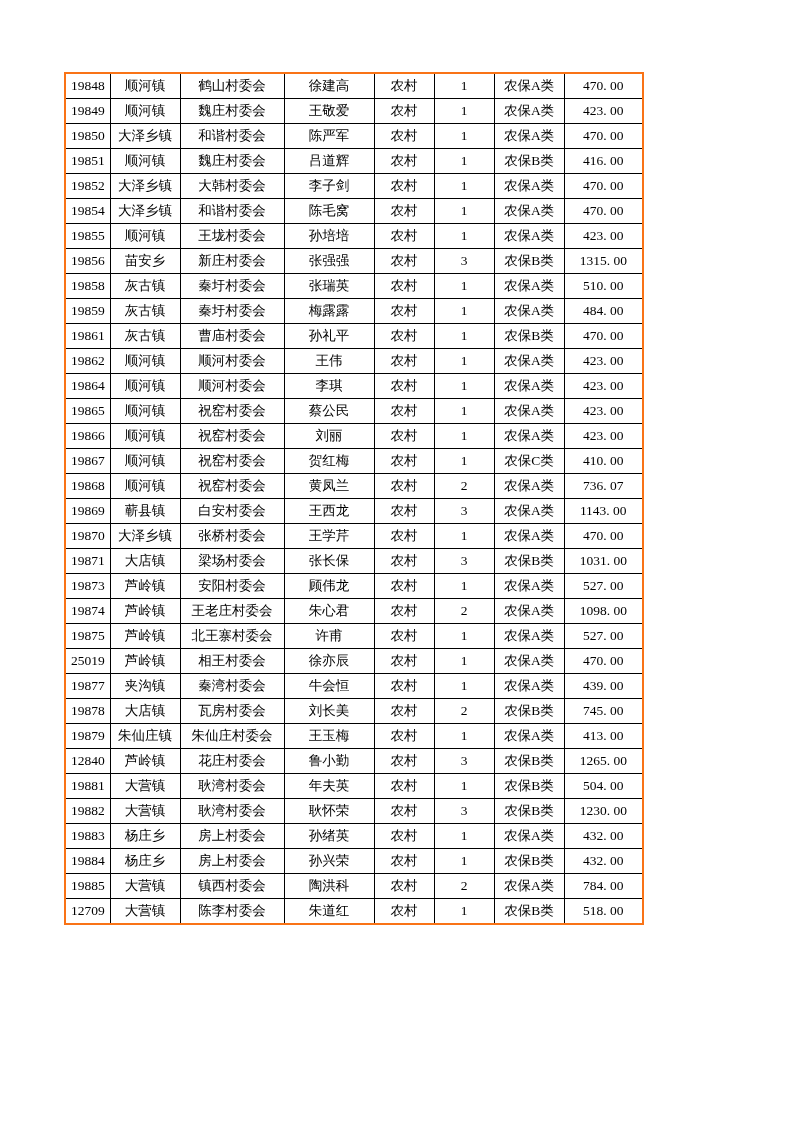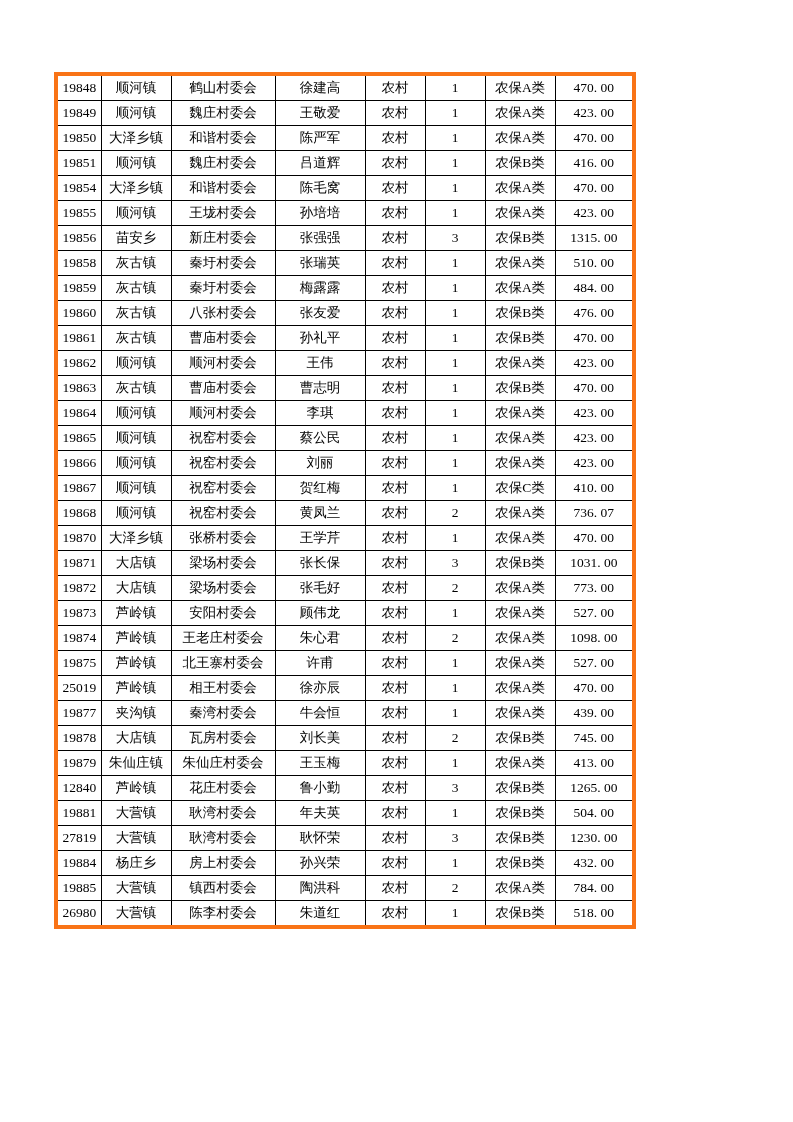--- a/index.html
+++ b/index.html
@@ -10,25 +10,25 @@
   .page {
     position: relative;
     width: 793px;
     height: 1122px;
     background: #ffffff;
     overflow: hidden;
     font-family: "Liberation Serif", "DejaVu Serif", serif;
   }
   table.grid {
     position: absolute;
-    left: 54px;
+    left: 64px;
     top: 72px;
     border-collapse: collapse;
     table-layout: fixed;
-    border: 4px solid #f97316;
+    border: 2px solid #f97316;
     padding-left: 24px;
   }
   table.grid td {
     border: 1px solid #000000;
     text-align: center;
     vertical-align: middle;
     font-size: 13.5px;
     color: #000000;
     height: 24px;
     padding: 0 1px;
@@ -95,20 +95,30 @@
     <td>19851</td>
     <td>顺河镇</td>
     <td>魏庄村委会</td>
     <td>吕道辉</td>
     <td>农村</td>
     <td>1</td>
     <td>农保B类</td>
     <td>416. 00</td>
   </tr>
         <tr>
+    <td>19852</td>
+    <td>大泽乡镇</td>
+    <td>大韩村委会</td>
+    <td>李子剑</td>
+    <td>农村</td>
+    <td>1</td>
+    <td>农保A类</td>
+    <td>470. 00</td>
+  </tr>
+        <tr>
     <td>19854</td>
     <td>大泽乡镇</td>
     <td>和谐村委会</td>
     <td>陈毛窝</td>
     <td>农村</td>
     <td>1</td>
     <td>农保A类</td>
     <td>470. 00</td>
   </tr>
         <tr>
@@ -145,60 +155,40 @@
     <td>19859</td>
     <td>灰古镇</td>
     <td>秦圩村委会</td>
     <td>梅露露</td>
     <td>农村</td>
     <td>1</td>
     <td>农保A类</td>
     <td>484. 00</td>
   </tr>
         <tr>
-    <td>19860</td>
-    <td>灰古镇</td>
-    <td>八张村委会</td>
-    <td>张友爱</td>
-    <td>农村</td>
-    <td>1</td>
-    <td>农保B类</td>
-    <td>476. 00</td>
-  </tr>
-        <tr>
     <td>19861</td>
     <td>灰古镇</td>
     <td>曹庙村委会</td>
     <td>孙礼平</td>
     <td>农村</td>
     <td>1</td>
     <td>农保B类</td>
     <td>470. 00</td>
   </tr>
         <tr>
     <td>19862</td>
     <td>顺河镇</td>
     <td>顺河村委会</td>
     <td>王伟</td>
     <td>农村</td>
     <td>1</td>
     <td>农保A类</td>
     <td>423. 00</td>
   </tr>
         <tr>
-    <td>19863</td>
-    <td>灰古镇</td>
-    <td>曹庙村委会</td>
-    <td>曹志明</td>
-    <td>农村</td>
-    <td>1</td>
-    <td>农保B类</td>
-    <td>470. 00</td>
-  </tr>
-        <tr>
     <td>19864</td>
     <td>顺河镇</td>
     <td>顺河村委会</td>
     <td>李琪</td>
     <td>农村</td>
     <td>1</td>
     <td>农保A类</td>
     <td>423. 00</td>
   </tr>
         <tr>
@@ -233,20 +223,30 @@
   </tr>
         <tr>
     <td>19868</td>
     <td>顺河镇</td>
     <td>祝窑村委会</td>
     <td>黄凤兰</td>
     <td>农村</td>
     <td>2</td>
     <td>农保A类</td>
     <td>736. 07</td>
+  </tr>
+        <tr>
+    <td>19869</td>
+    <td>蕲县镇</td>
+    <td>白安村委会</td>
+    <td>王西龙</td>
+    <td>农村</td>
+    <td>3</td>
+    <td>农保A类</td>
+    <td>1143. 00</td>
   </tr>
         <tr>
     <td>19870</td>
     <td>大泽乡镇</td>
     <td>张桥村委会</td>
     <td>王学芹</td>
     <td>农村</td>
     <td>1</td>
     <td>农保A类</td>
     <td>470. 00</td>
@@ -255,30 +255,20 @@
     <td>19871</td>
     <td>大店镇</td>
     <td>梁场村委会</td>
     <td>张长保</td>
     <td>农村</td>
     <td>3</td>
     <td>农保B类</td>
     <td>1031. 00</td>
   </tr>
         <tr>
-    <td>19872</td>
-    <td>大店镇</td>
-    <td>梁场村委会</td>
-    <td>张毛好</td>
-    <td>农村</td>
-    <td>2</td>
-    <td>农保A类</td>
-    <td>773. 00</td>
-  </tr>
-        <tr>
     <td>19873</td>
     <td>芦岭镇</td>
     <td>安阳村委会</td>
     <td>顾伟龙</td>
     <td>农村</td>
     <td>1</td>
     <td>农保A类</td>
     <td>527. 00</td>
   </tr>
         <tr>
@@ -355,28 +345,38 @@
     <td>19881</td>
     <td>大营镇</td>
     <td>耿湾村委会</td>
     <td>年夫英</td>
     <td>农村</td>
     <td>1</td>
     <td>农保B类</td>
     <td>504. 00</td>
   </tr>
         <tr>
-    <td>27819</td>
+    <td>19882</td>
     <td>大营镇</td>
     <td>耿湾村委会</td>
     <td>耿怀荣</td>
     <td>农村</td>
     <td>3</td>
     <td>农保B类</td>
     <td>1230. 00</td>
+  </tr>
+        <tr>
+    <td>19883</td>
+    <td>杨庄乡</td>
+    <td>房上村委会</td>
+    <td>孙绪英</td>
+    <td>农村</td>
+    <td>1</td>
+    <td>农保A类</td>
+    <td>432. 00</td>
   </tr>
         <tr>
     <td>19884</td>
     <td>杨庄乡</td>
     <td>房上村委会</td>
     <td>孙兴荣</td>
     <td>农村</td>
     <td>1</td>
     <td>农保B类</td>
     <td>432. 00</td>
@@ -385,21 +385,21 @@
     <td>19885</td>
     <td>大营镇</td>
     <td>镇西村委会</td>
     <td>陶洪科</td>
     <td>农村</td>
     <td>2</td>
     <td>农保A类</td>
     <td>784. 00</td>
   </tr>
         <tr>
-    <td>26980</td>
+    <td>12709</td>
     <td>大营镇</td>
     <td>陈李村委会</td>
     <td>朱道红</td>
     <td>农村</td>
     <td>1</td>
     <td>农保B类</td>
     <td>518. 00</td>
   </tr>
       </tbody>
   </table>

